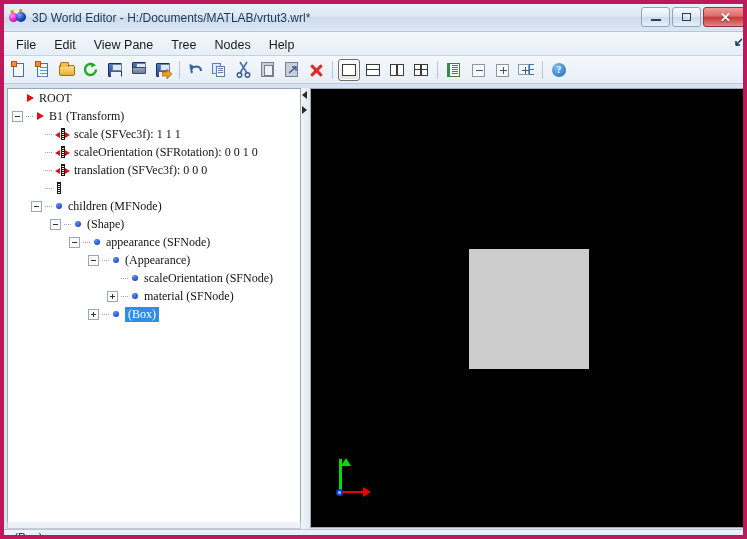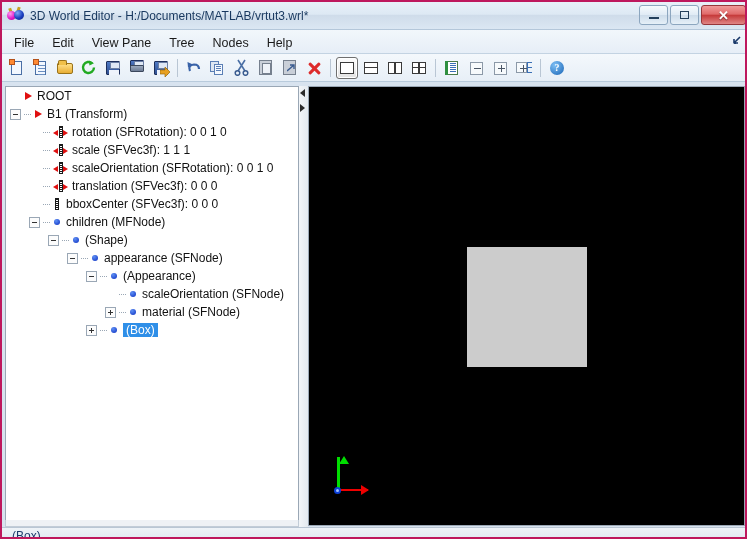--- a/index.html
+++ b/index.html
@@ -9,21 +9,21 @@
     width: 747px; height: 539px;
     overflow: hidden;
     font-family: "Liberation Sans", sans-serif;
     background: #f0f0f0;
   }
 
   #app {
     position: relative;
     width: 747px; height: 539px;
     background: #d8e3ef;
-    border: 2px solid #be185d;
+    border: 4px solid #be185d;
     overflow: hidden;
   }
 
   
   .titlebar {
     position: absolute; left: 0; top: 0;
     width: 747px; height: 28px;
     background: linear-gradient(to bottom, #e8f0f8 0%, #dde9f4 45%, #cfdcea 50%, #dbe7f3 100%);
     border-bottom: 1px solid #b4c7da;
     display: flex; align-items: center;
@@ -228,20 +228,21 @@
   .tree-panel {
     position: absolute; left: 3px; top: 84px;
     width: 294px; height: 440px;
     background: #ffffff;
     border: 1px solid #9aa7b5;
     overflow: hidden;
   }
   .tree-rows {
     position: absolute; left: 0; top: 0;
     width: 100%;
+    font-family: Liberation Serif, serif;
   }
   .trow {
     height: 18px;
     display: flex; align-items: center;
     white-space: nowrap;
     font-size: 12px; color: #111;
     position: relative;
   }
   .tindent { flex: none; }
   .twist {
@@ -619,31 +620,20 @@
         </div>
         <div class="trow">
           <div class="tindent" style="width: 23px;"></div>
           <div class="twist-spacer"></div>
           <div class="dots"></div>
           <div class="node-icon ico-field">
             <div class="ar-l"></div>
             <div class="lad"></div>
             <div class="ar-r"></div>
           </div>
-          <span class="label">rotation (SFRotation): 0  0  1  0</span>
-        </div>
-        <div class="trow">
-          <div class="tindent" style="width: 23px;"></div>
-          <div class="twist-spacer"></div>
-          <div class="dots"></div>
-          <div class="node-icon ico-field">
-            <div class="ar-l"></div>
-            <div class="lad"></div>
-            <div class="ar-r"></div>
-          </div>
           <span class="label">scale (SFVec3f): 1  1  1</span>
         </div>
         <div class="trow">
           <div class="tindent" style="width: 23px;"></div>
           <div class="twist-spacer"></div>
           <div class="dots"></div>
           <div class="node-icon ico-field">
             <div class="ar-l"></div>
             <div class="lad"></div>
             <div class="ar-r"></div>
@@ -661,21 +651,20 @@
           </div>
           <span class="label">translation (SFVec3f): 0  0  0</span>
         </div>
         <div class="trow">
           <div class="tindent" style="width: 23px;"></div>
           <div class="twist-spacer"></div>
           <div class="dots"></div>
           <div class="node-icon ico-field plain">
             <div class="lad"></div>
           </div>
-          <span class="label">bboxCenter (SFVec3f): 0  0  0</span>
         </div>
         <div class="trow">
           <div class="tindent" style="width: 23px;"></div>
           <div class="twist"></div>
           <div class="dots"></div>
           <div class="node-icon ico-bullet"></div>
           <span class="label">children (MFNode)</span>
         </div>
         <div class="trow">
           <div class="tindent" style="width: 42px;"></div>

